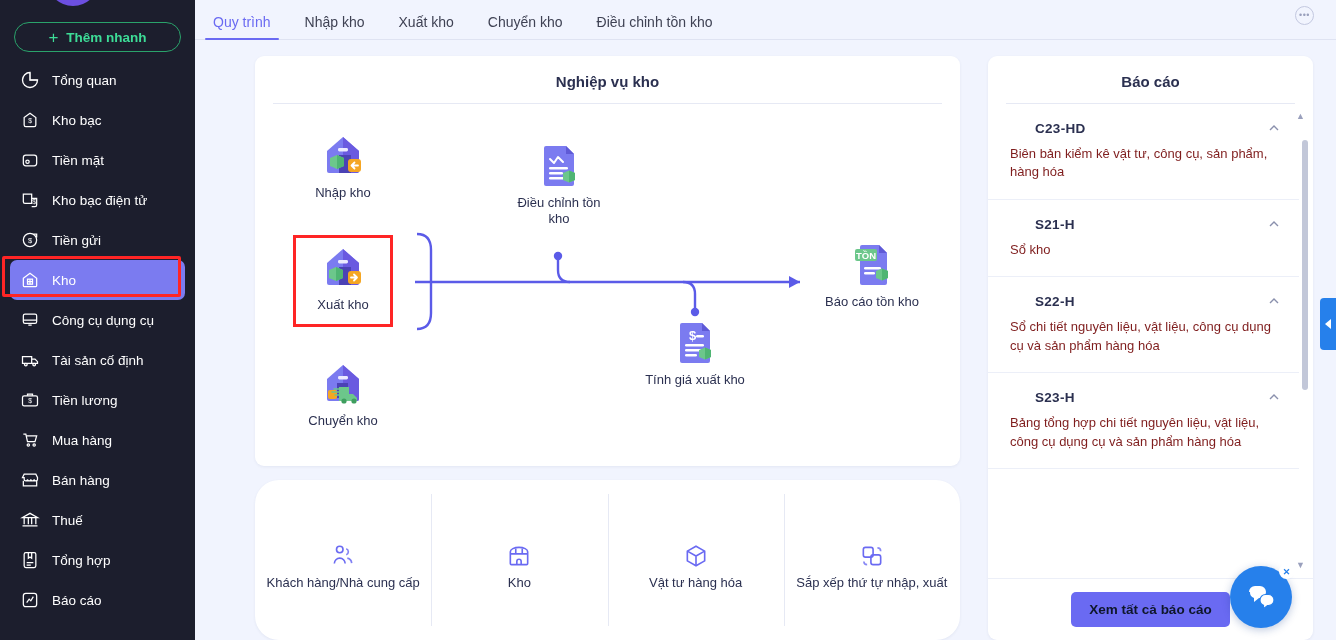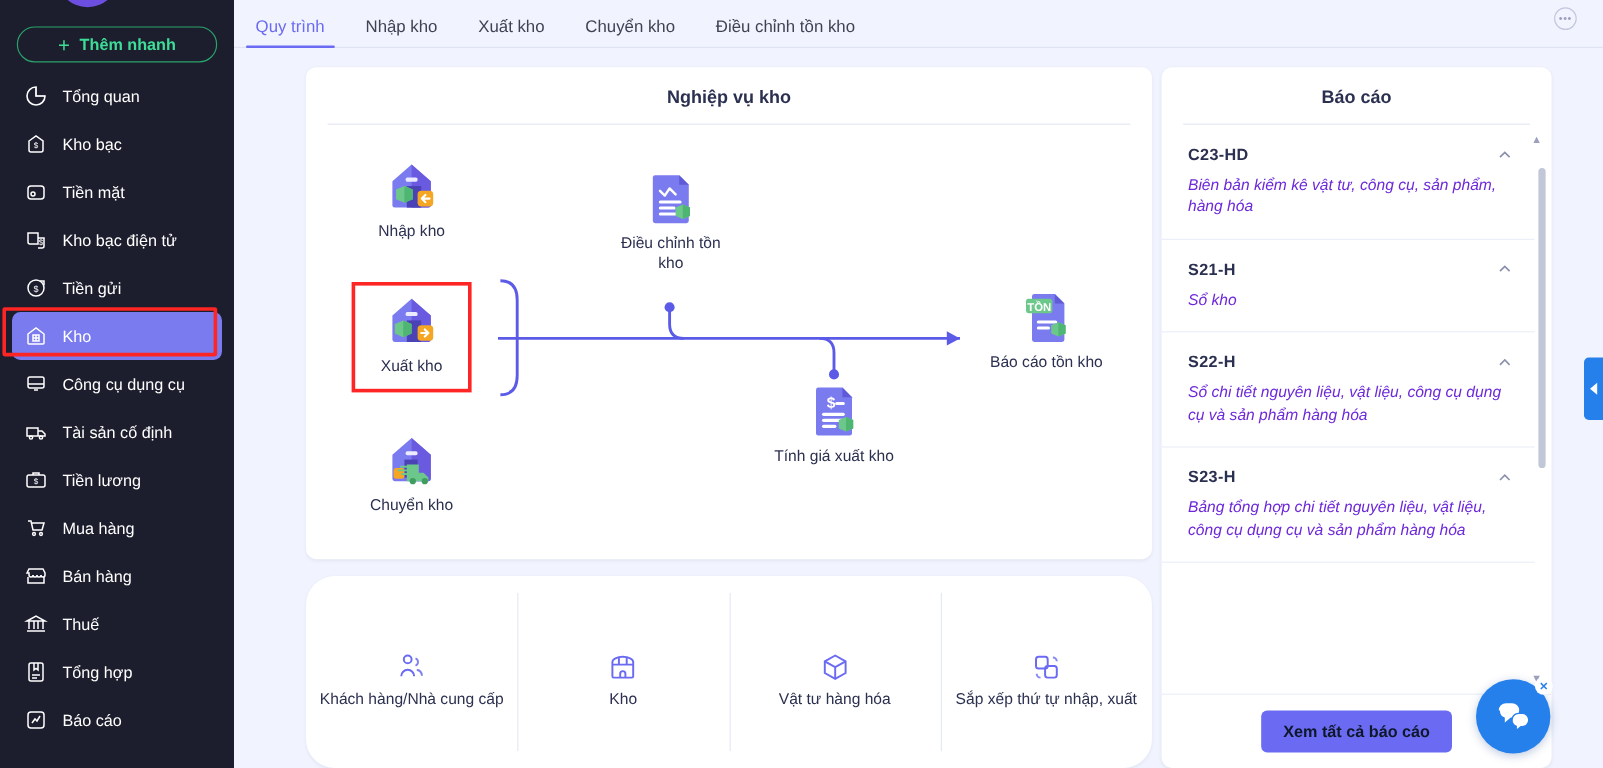--- a/index.html
+++ b/index.html
@@ -112,21 +112,21 @@
     display: flex; align-items: center; justify-content: center;
     cursor: pointer;
   }
   #more-btn .dots { font-size: 9px; color: #9aa0bd; line-height: 1; letter-spacing: 0.5px; }
 
   #content {
     position: absolute;
     left: 0; top: 41px; right: 0; bottom: 0;
     padding: 15px 18px 0 60px;
     display: flex;
-    gap: 8px;
+    gap: 28px;
   }
 
   
   #left-col { width: 705px; flex: 0 0 705px; display: flex; flex-direction: column; gap: 14px; }
 
   .card {
     background: #ffffff;
     border-radius: 9px;
     box-shadow: 0 1px 3px rgba(40,50,100,0.07);
   }
@@ -222,37 +222,36 @@
     position: relative;
     padding-right: 14px;
   }
   .report-item {
     padding: 17px 18px 17px 22px;
     border-bottom: 1px solid #eceff8;
     cursor: pointer;
   }
   .report-head {
     display: flex;
-    align-items: center;
     justify-content: space-between;
+    margin-left: 25px;
   }
   .report-code {
     font-size: 13.5px;
     font-weight: bold;
     color: #2b3050;
     letter-spacing: 0.3px;
   }
   .report-chev { color: #8a90ad; display: block; }
   .report-chev svg { display: block; }
   .report-desc {
     margin-top: 9px;
     font-size: 13px;
-    color: #6d28d9;
+    color: #7f1d1d;
     line-height: 1.42;
-    font-style: italic;
   }
   #report-track {
     position: absolute;
     right: 5px; top: 8px; bottom: 8px;
     width: 6px;
   }
   #report-thumb {
     position: absolute;
     right: 5px; top: 36px;
     width: 6px; height: 250px;

